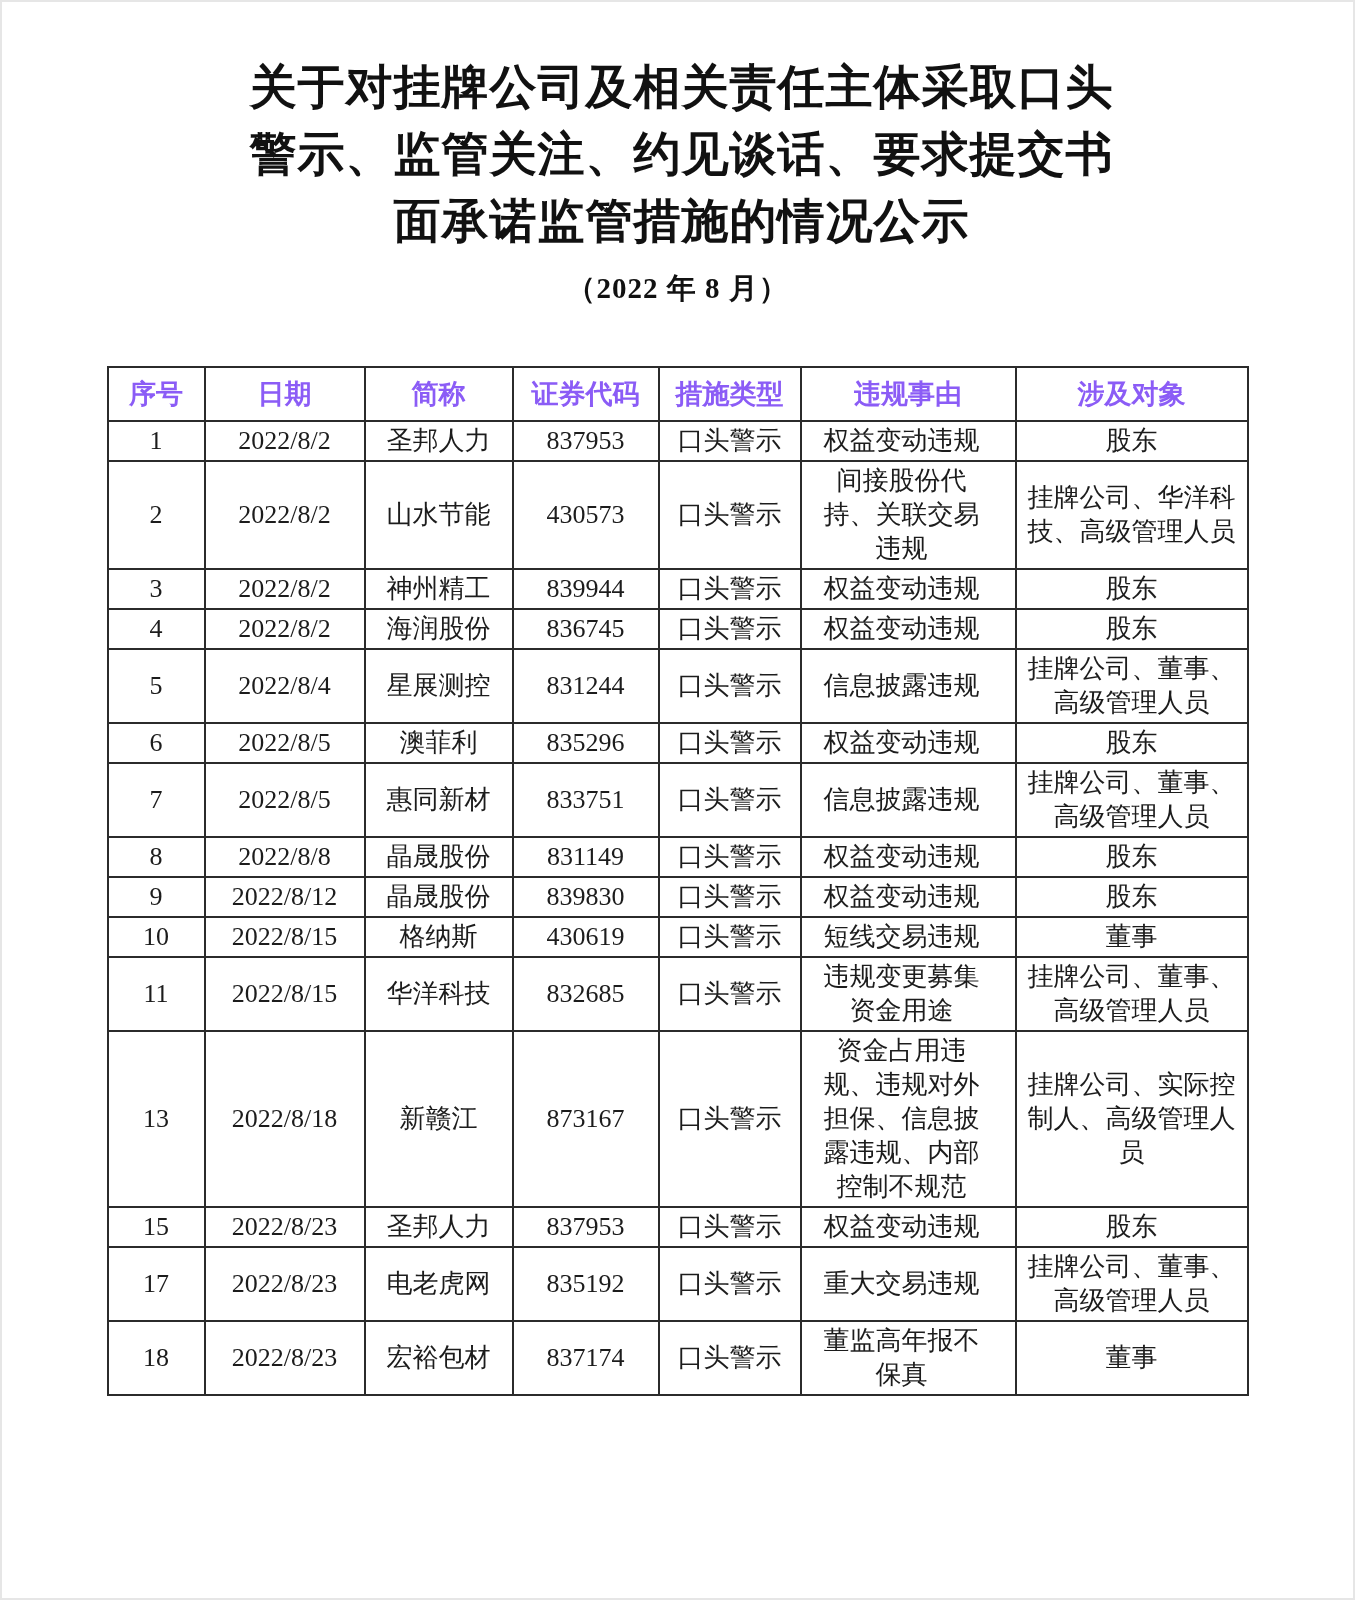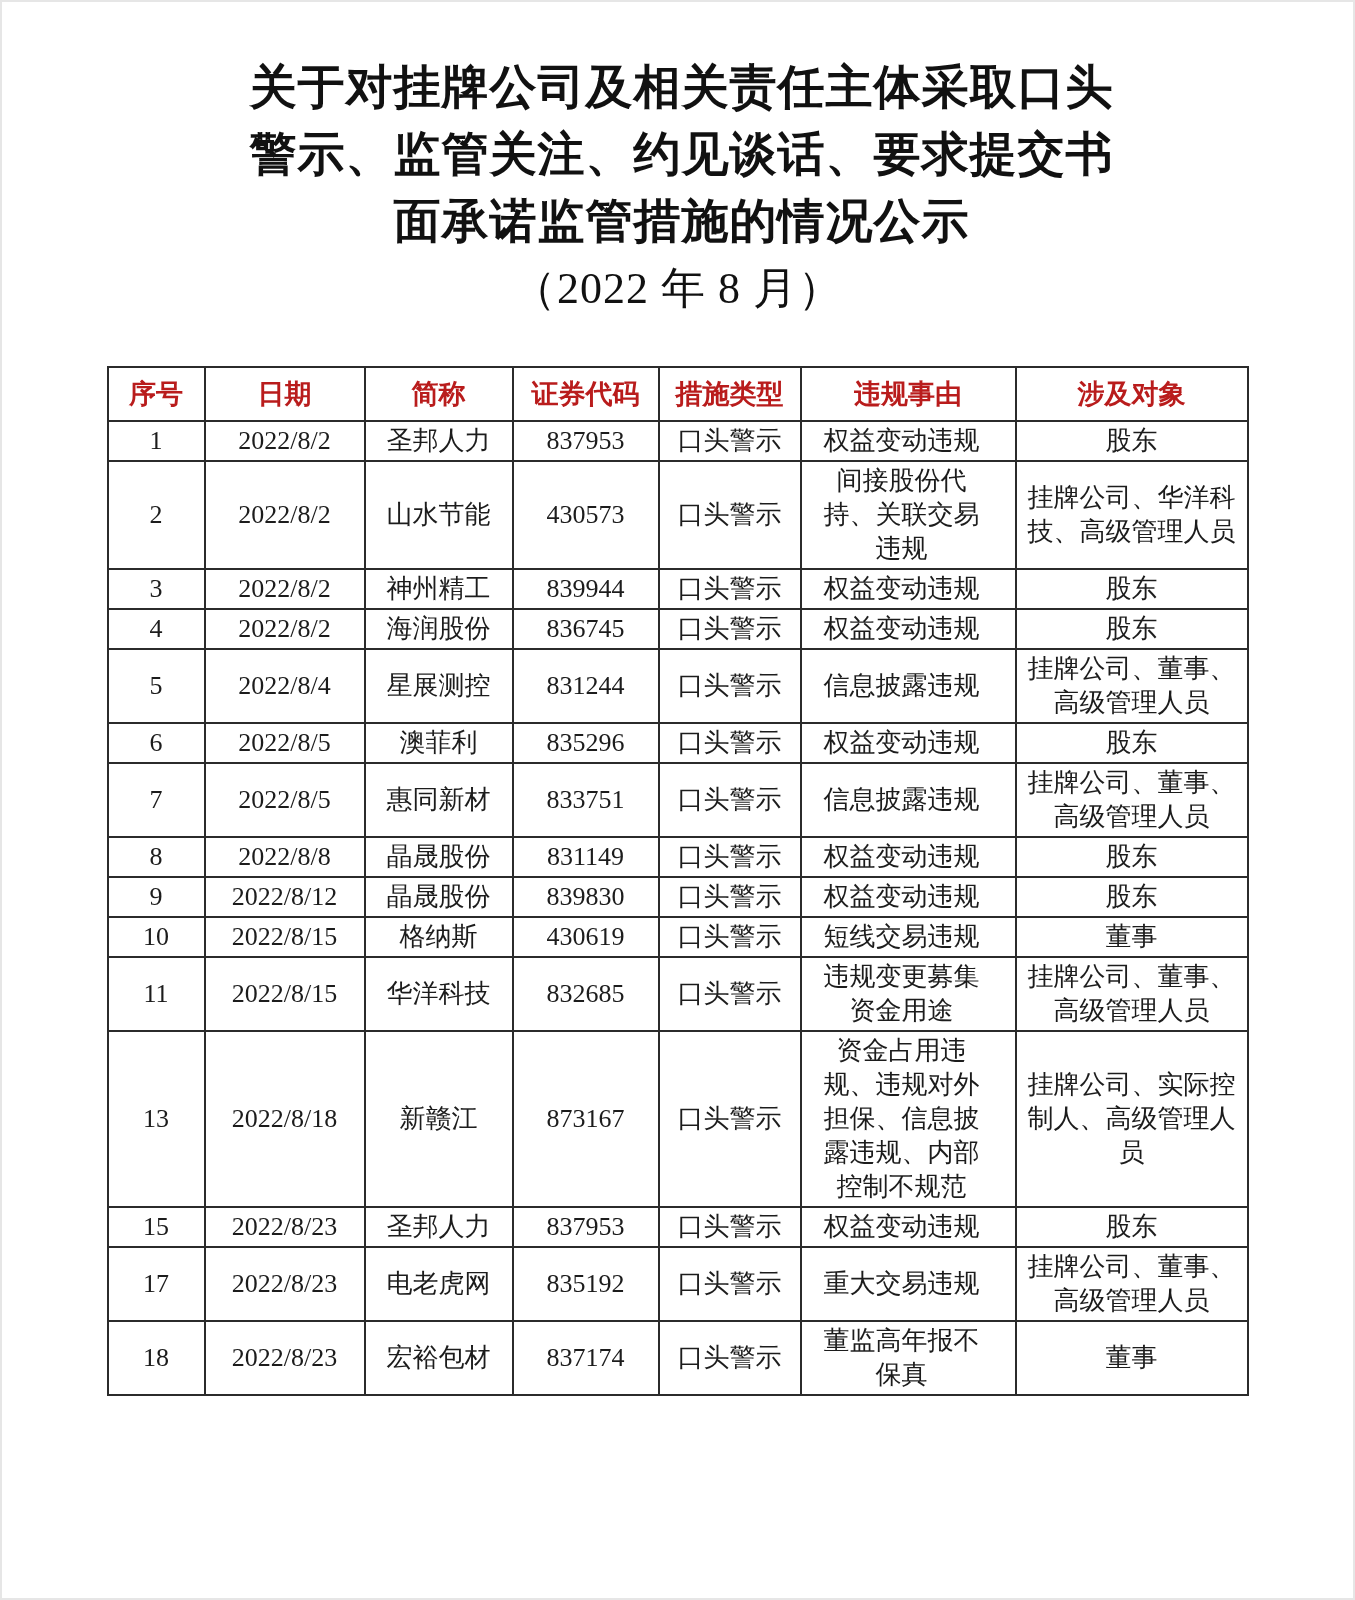--- a/index.html
+++ b/index.html
@@ -23,22 +23,22 @@
     margin-top: 54px;
     text-align: center;
     font-weight: bold;
     font-size: 47px;
     line-height: 67px;
     color: #111;
     letter-spacing: 1px;
   }
   .title-line { white-space: nowrap; padding-left: 8px; }
   .subtitle {
-    font-weight: normal;
-    font-size: 44px;
+    font-weight: bold;
+    font-size: 29px;
     line-height: 67px;
     letter-spacing: 1px;
   }
   table.measures {
     border-collapse: collapse;
     margin: 44px auto 0 auto;
     width: 1140px;
     table-layout: fixed;
   }
   table.measures th,
@@ -46,21 +46,21 @@
     border: 2px solid #2b2b2b;
     text-align: center;
     vertical-align: middle;
     padding: 2px 4px;
     overflow: hidden;
   }
   table.measures th {
     font-size: 27px;
     font-weight: bold;
     height: 48px;
-    color: #b91c1c;
+    color: #8b5cf6;
   }
   table.measures td {
     font-size: 26px;
     line-height: 34px;
     color: #1c1c1c;
   }
   .cellwrap { margin: 0 auto; }
   td.col5 .cellwrap { max-width: 160px; margin-left: 16px; }
   td.col6 .cellwrap { max-width: 214px; }
 </style>

